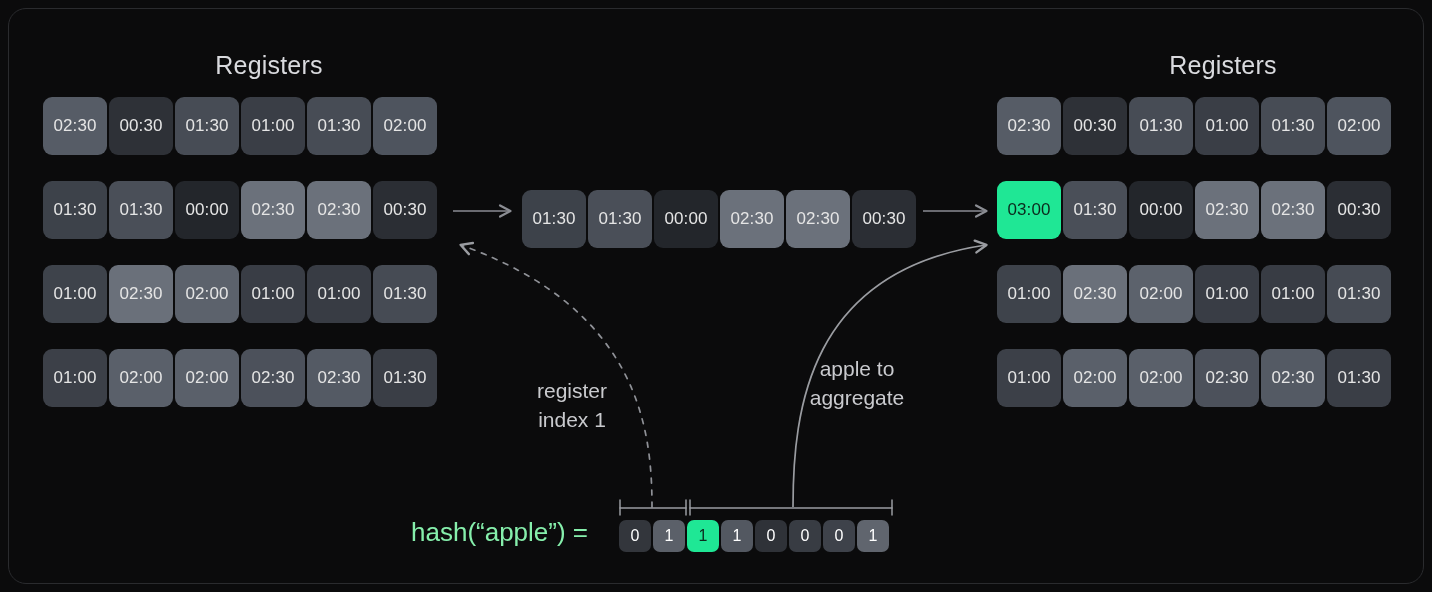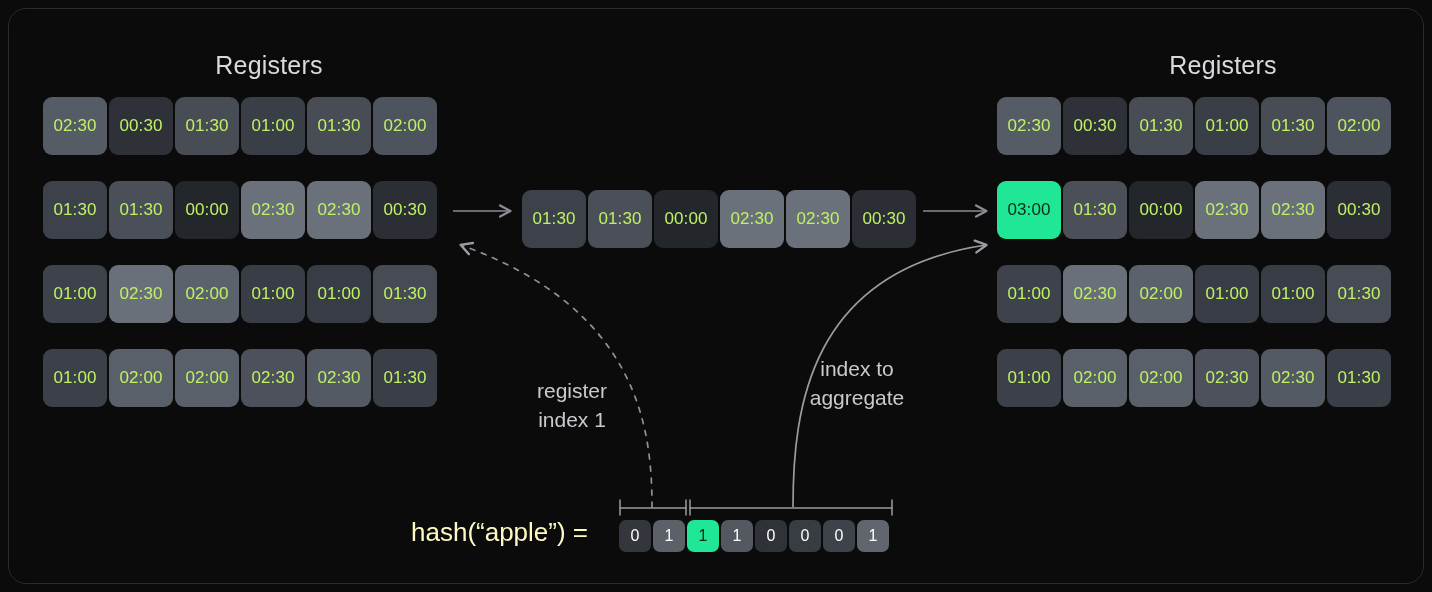--- a/index.html
+++ b/index.html
@@ -44,21 +44,21 @@
   }
   #grid-left  { left: 34px; top: 88px; }
   #grid-right { left: 988px; top: 88px; }
 
   .cell {
     border-radius: 9px;
     display: flex;
     align-items: center;
     justify-content: center;
     font-size: 17px;
-    color: #bef264;
+    color: #e5e5e5;
     letter-spacing: .1px;
     user-select: none;
   }
   .cell.green { background: #1fe795 !important; color: #0c2a1d !important; }
 
   
   #mid-row {
     position: absolute;
     left: 513px; top: 181px;
     display: grid;
@@ -81,21 +81,21 @@
     white-space: pre-line;
   }
   #annot-index { left: 563px; top: 345px; margin-top: 22px; }
   #annot-data  { left: 848px; top: 345px; }
 
   
   #hash-label {
     position: absolute;
     left: 402px; top: 508px;
     font-size: 26px;
-    color: #fef9c3;
+    color: #86efac;
     white-space: nowrap;
   }
   #bits {
     position: absolute;
     left: 610px; top: 511px;
     display: flex;
     gap: 2px;
   }
   .bit {
     width: 32px; height: 32px;
@@ -203,21 +203,21 @@
         <div class="cell" style="background: rgb(60, 64, 72);">01:00</div>
         <div class="cell" style="background: rgb(90, 96, 106);">02:00</div>
         <div class="cell" style="background: rgb(90, 96, 106);">02:00</div>
         <div class="cell" style="background: rgb(76, 81, 91);">02:30</div>
         <div class="cell" style="background: rgb(84, 90, 100);">02:30</div>
         <div class="cell" style="background: rgb(58, 62, 70);">01:30</div>
       </div>
 
     <div id="annot-index" class="annot">register
 index 1</div>
-    <div id="annot-data" class="annot">index to
+    <div id="annot-data" class="annot">apple to
 aggregate</div>
 
     <div id="hash-label">hash(“apple”)  =</div>
     <div id="bits">
         <div class="bit" style="background: rgb(51, 54, 60);">0</div>
         <div class="bit" style="background: rgb(91, 96, 105);">1</div>
         <div class="bit green">1</div>
         <div class="bit" style="background: rgb(83, 88, 97);">1</div>
         <div class="bit" style="background: rgb(47, 50, 56);">0</div>
         <div class="bit" style="background: rgb(56, 60, 67);">0</div>

